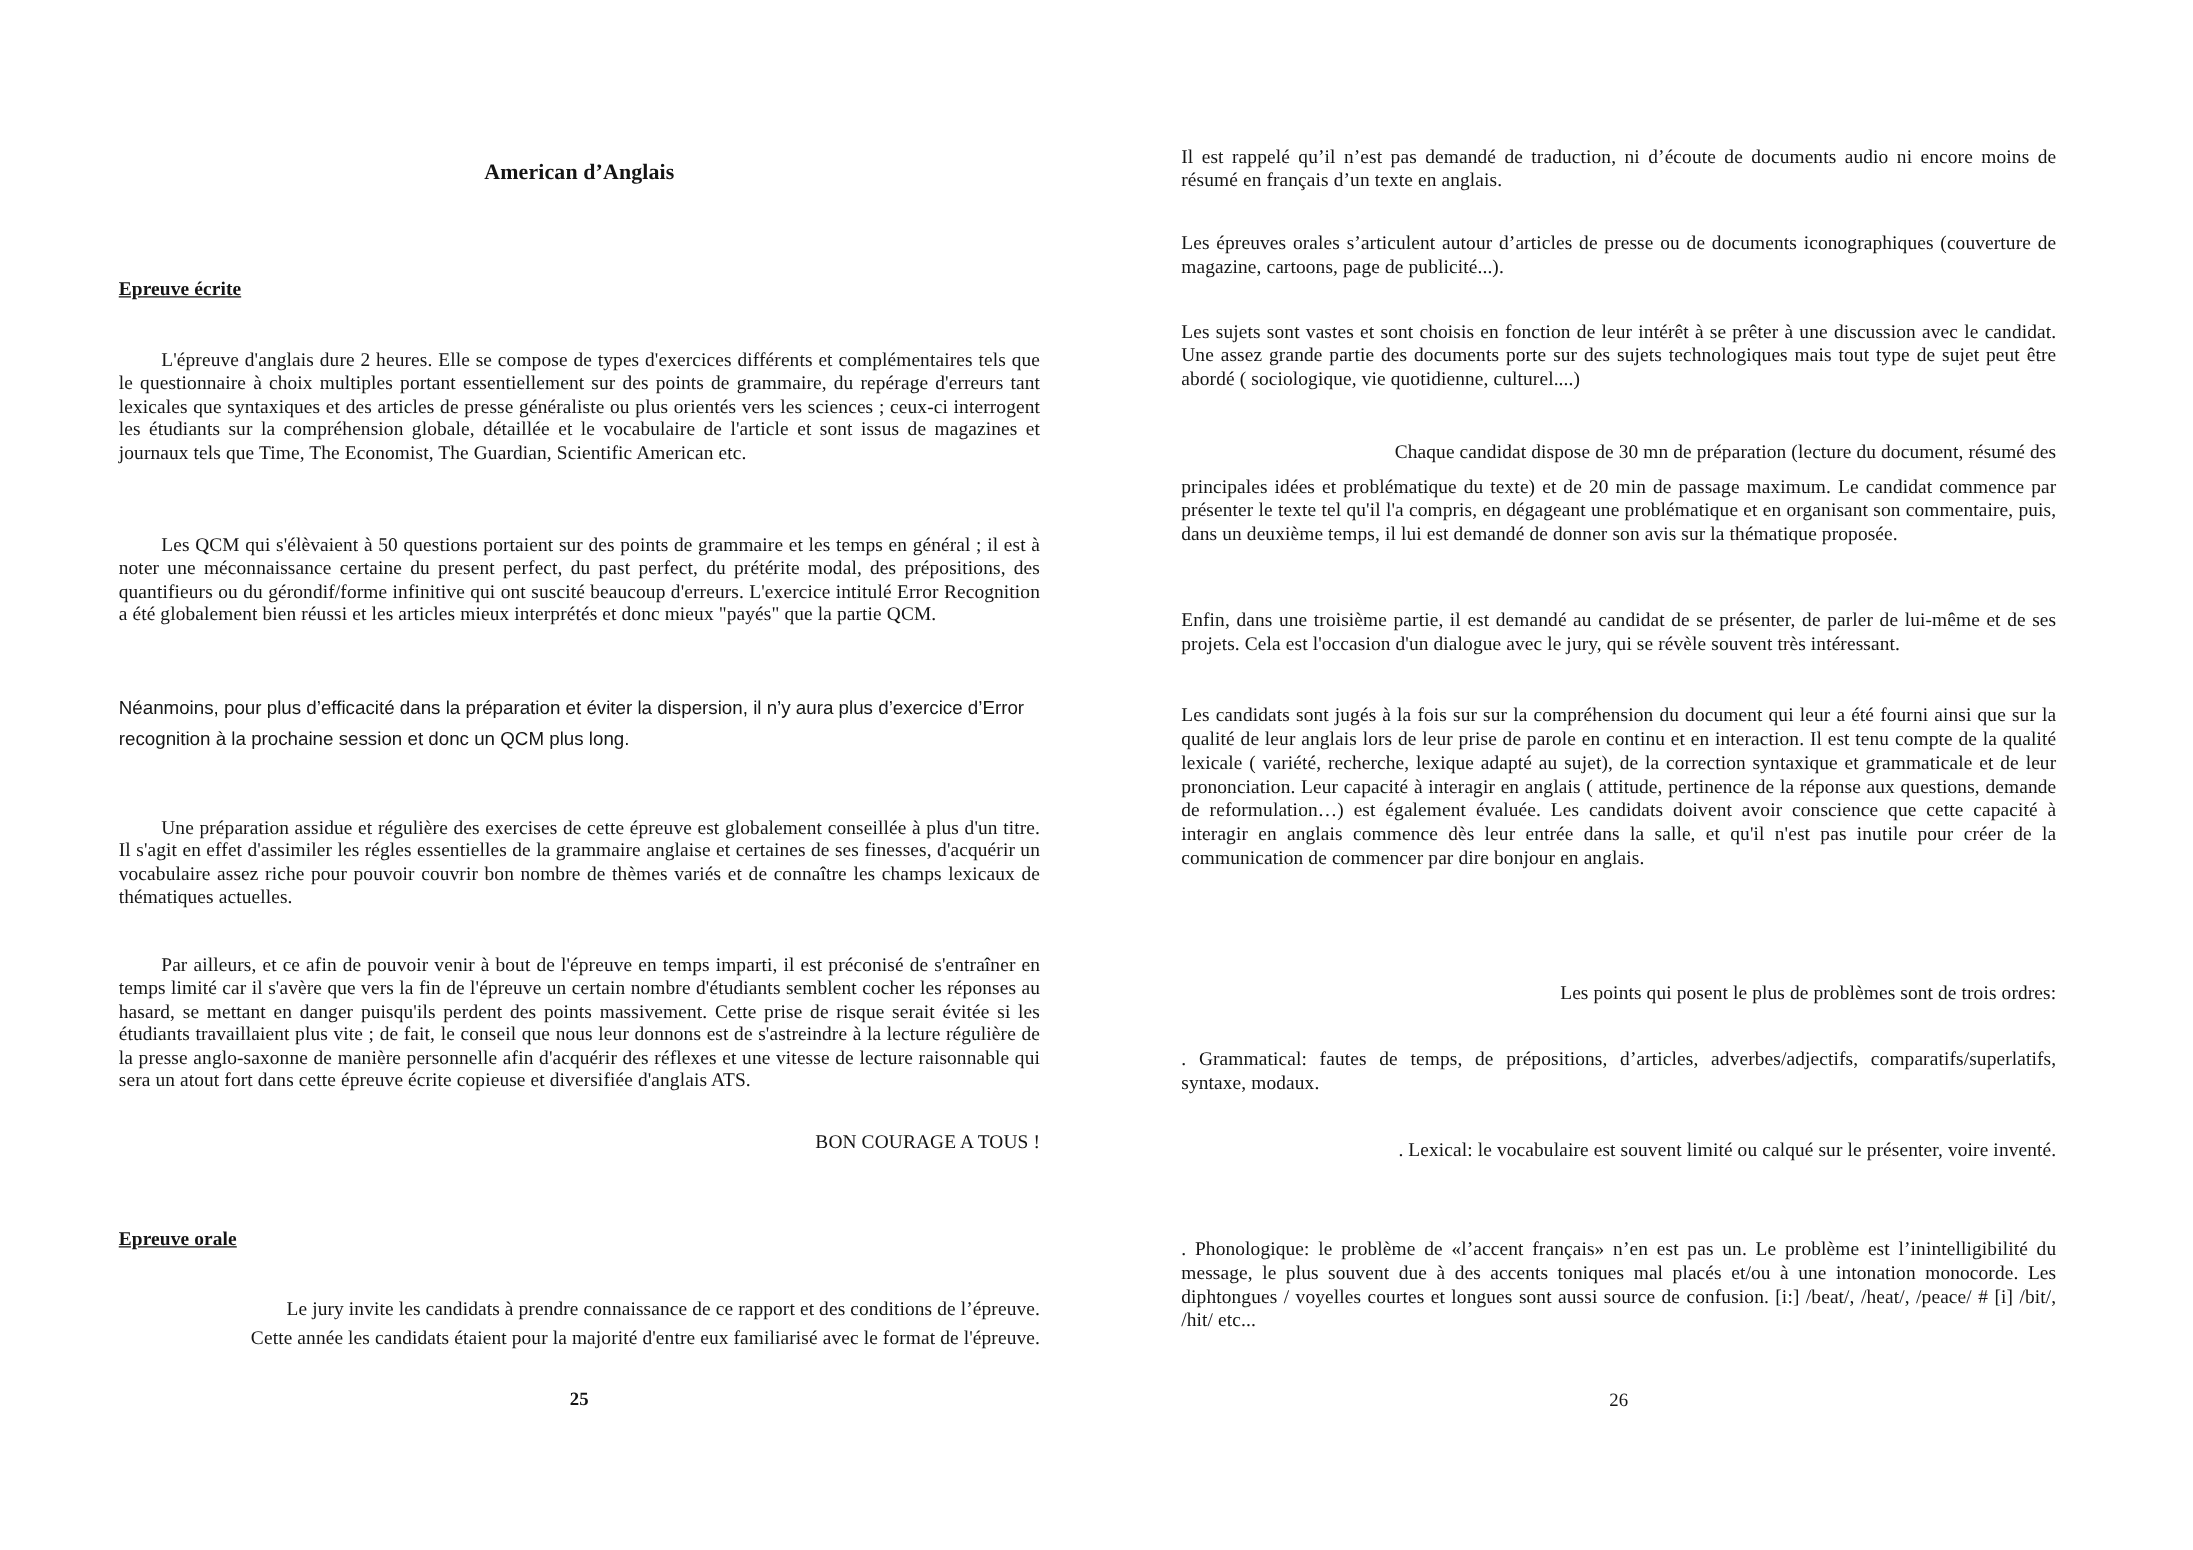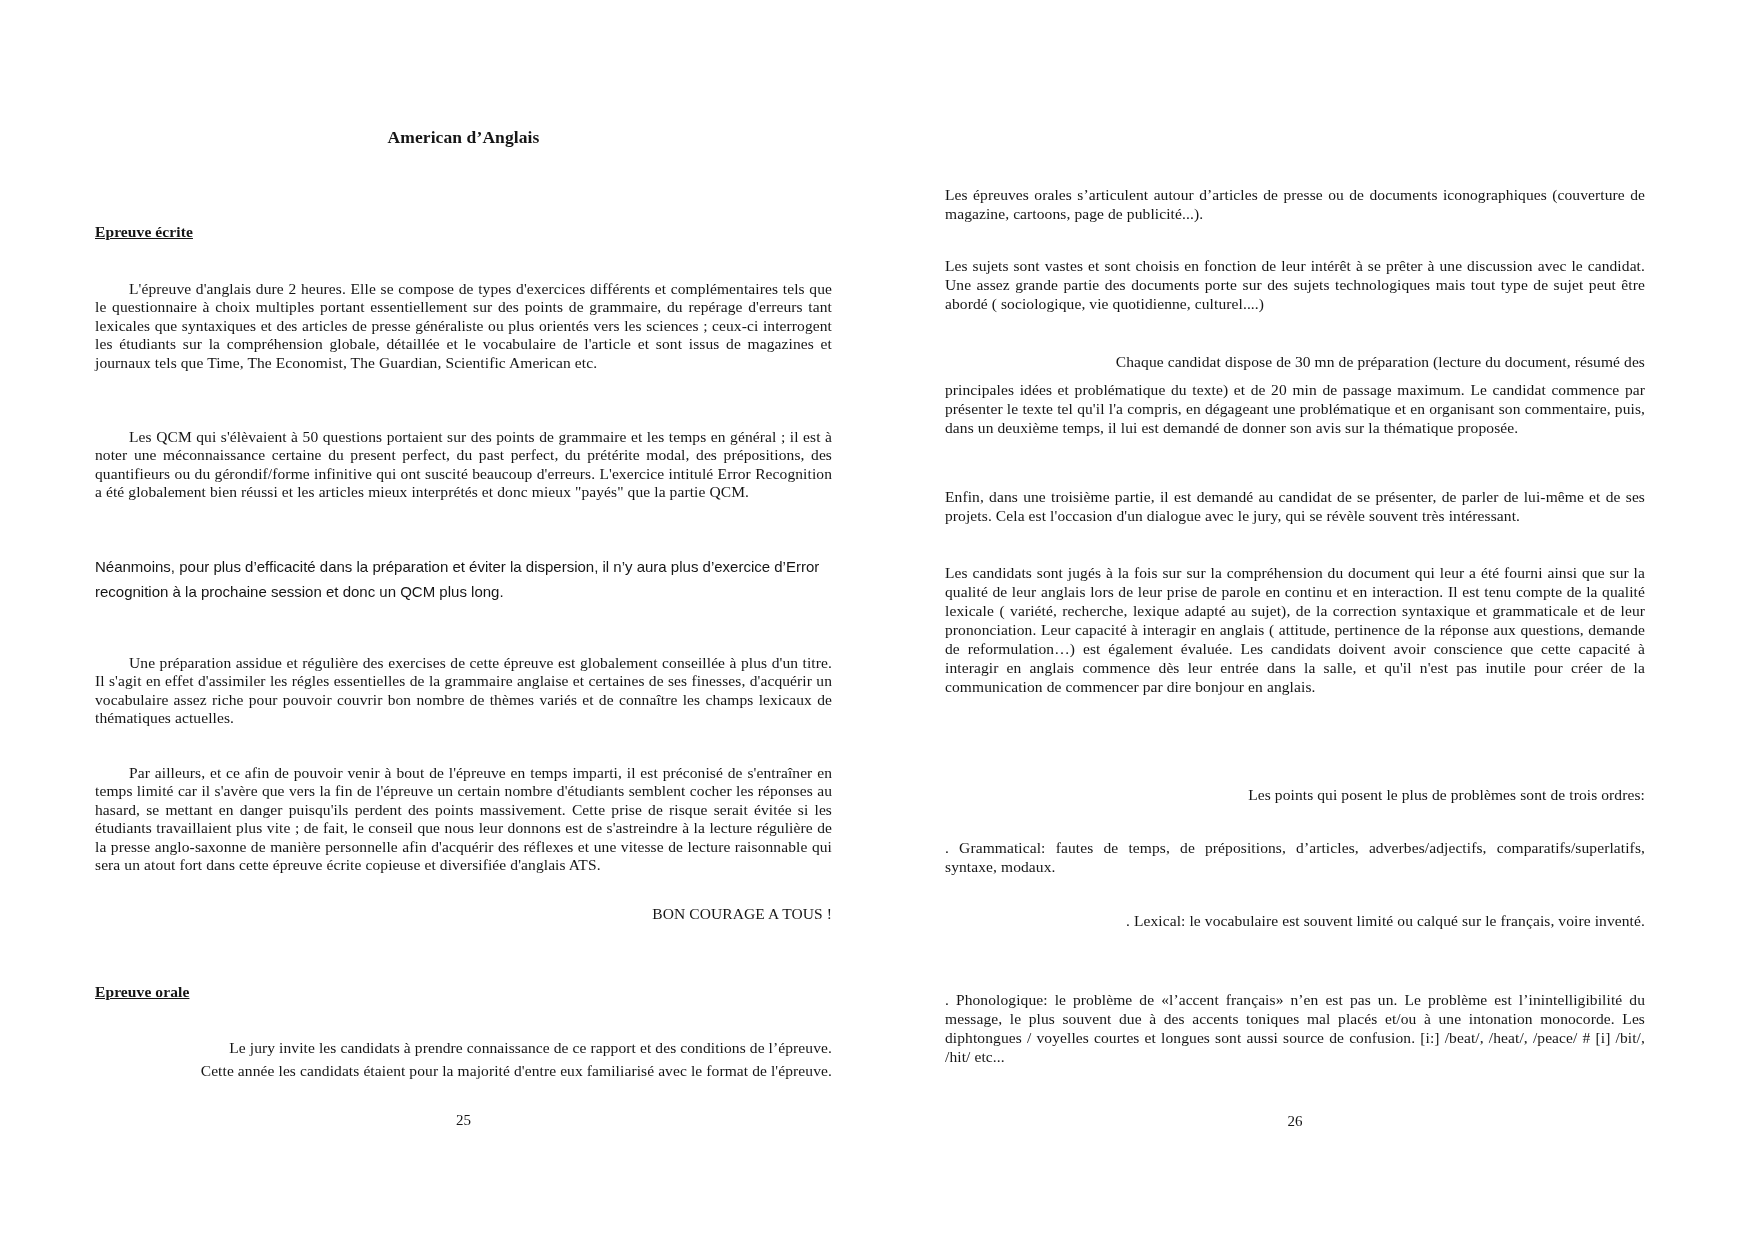--- a/index.html
+++ b/index.html
@@ -79,40 +79,41 @@
   <p class="blk indent" style="top:748px;">Par ailleurs, et ce afin de pouvoir venir à bout de l'épreuve en temps imparti, il est préconisé de s'entraîner en temps limité car il s'avère que vers la fin de l'épreuve un certain nombre d'étudiants semblent cocher les réponses au hasard, se mettant en danger puisqu'ils perdent des points massivement. Cette prise de risque serait évitée si les étudiants travaillaient plus vite ; de fait,  le conseil que nous leur donnons est de s'astreindre à la lecture régulière de la presse anglo-saxonne de manière personnelle afin d'acquérir des réflexes et une vitesse de lecture raisonnable qui sera un atout fort dans cette épreuve écrite copieuse et diversifiée d'anglais ATS.</p>
 
   <p class="blk single" style="top:889px;">BON COURAGE A TOUS !</p>
 
   <h2 class="blk heading" style="top:970px;">Epreuve orale</h2>
 
   <p class="blk single" style="top:1023px;">Le jury invite les candidats à prendre connaissance de ce rapport et des conditions de l’épreuve.</p>
 
   <p class="blk single" style="top:1046px;">Cette année les candidats étaient  pour la majorité d'entre eux familiarisé avec le format de l'épreuve.</p>
 
-  <div class="blk page-num" style="top:1111px;">25</div>
+  <div class="blk page-num" style="top:1111px;font-weight:bold;">25</div>
 </section>
 
 <section class="sheet" id="page-right">
+  <p class="blk" style="top:100px;">Il est rappelé qu’il n’est pas demandé de traduction, ni d’écoute de documents audio ni encore moins de résumé en français d’un texte en anglais.</p>
 
   <p class="blk" style="top:169px;">Les épreuves orales s’articulent autour d’articles de presse ou de documents iconographiques (couverture de magazine, cartoons, page de publicité...).</p>
 
   <p class="blk" style="top:240px;">Les sujets sont vastes et sont choisis en fonction de leur intérêt à se  prêter à une discussion avec le candidat. Une assez grande partie des documents porte sur des sujets technologiques mais tout type de sujet peut être abordé ( sociologique, vie quotidienne, culturel....)</p>
 
   <p class="blk single" style="top:336px;">Chaque candidat dispose de 30 mn de préparation (lecture du document, résumé des</p>
 
   <p class="blk" style="top:364px;">principales idées et problématique du texte) et de 20 min de passage maximum. Le candidat commence par présenter le texte tel qu'il l'a compris, en dégageant une problématique et en organisant son commentaire,  puis, dans un deuxième temps, il lui est demandé de donner son avis sur la thématique proposée.</p>
 
   <p class="blk" style="top:471px;">Enfin, dans une troisième partie, il est demandé au candidat de se présenter, de parler de lui-même et de ses projets. Cela est l'occasion d'un dialogue avec le jury, qui se révèle souvent très intéressant.</p>
 
   <p class="blk" style="top:547px;">Les candidats sont  jugés à la fois sur sur la compréhension du document qui leur a été fourni ainsi que sur la qualité de leur anglais lors de leur prise de parole en continu et en interaction.  Il est tenu compte de la qualité lexicale ( variété, recherche, lexique adapté au sujet), de la correction syntaxique et grammaticale et de leur  prononciation. Leur  capacité à interagir en anglais ( attitude, pertinence de la réponse aux questions, demande de reformulation…)  est également évaluée. Les candidats doivent avoir conscience que cette capacité à interagir en anglais commence dès leur entrée dans la salle, et qu'il n'est pas inutile pour créer de la communication de commencer par dire bonjour en anglais.</p>
 
   <p class="blk single" style="top:769px;">Les points qui posent le plus de problèmes sont de trois ordres:</p>
 
   <p class="blk" style="top:822px;">. Grammatical: fautes de temps, de prépositions, d’articles, adverbes/adjectifs,  comparatifs/superlatifs, syntaxe, modaux.</p>
 
-  <p class="blk single" style="top:895px;">. Lexical: le vocabulaire est souvent limité ou calqué sur le français, voire inventé.</p>
+  <p class="blk single" style="top:895px;">. Lexical: le vocabulaire est souvent limité ou calqué sur le présenter, voire inventé.</p>
 
   <p class="blk" style="top:950px;margin-top:40px;">. Phonologique: le problème de «l’accent français» n’en est pas un. Le problème est l’inintelligibilité du message, le plus souvent due à des accents toniques mal placés et/ou à une intonation monocorde. Les diphtongues / voyelles courtes et longues sont aussi source de confusion. [i:] /beat/, /heat/, /peace/ # [i] /bit/, /hit/ etc...</p>
 
 
   <div class="blk page-num" style="top:1112px;">26</div>
 </section>
 
 </body></html>

